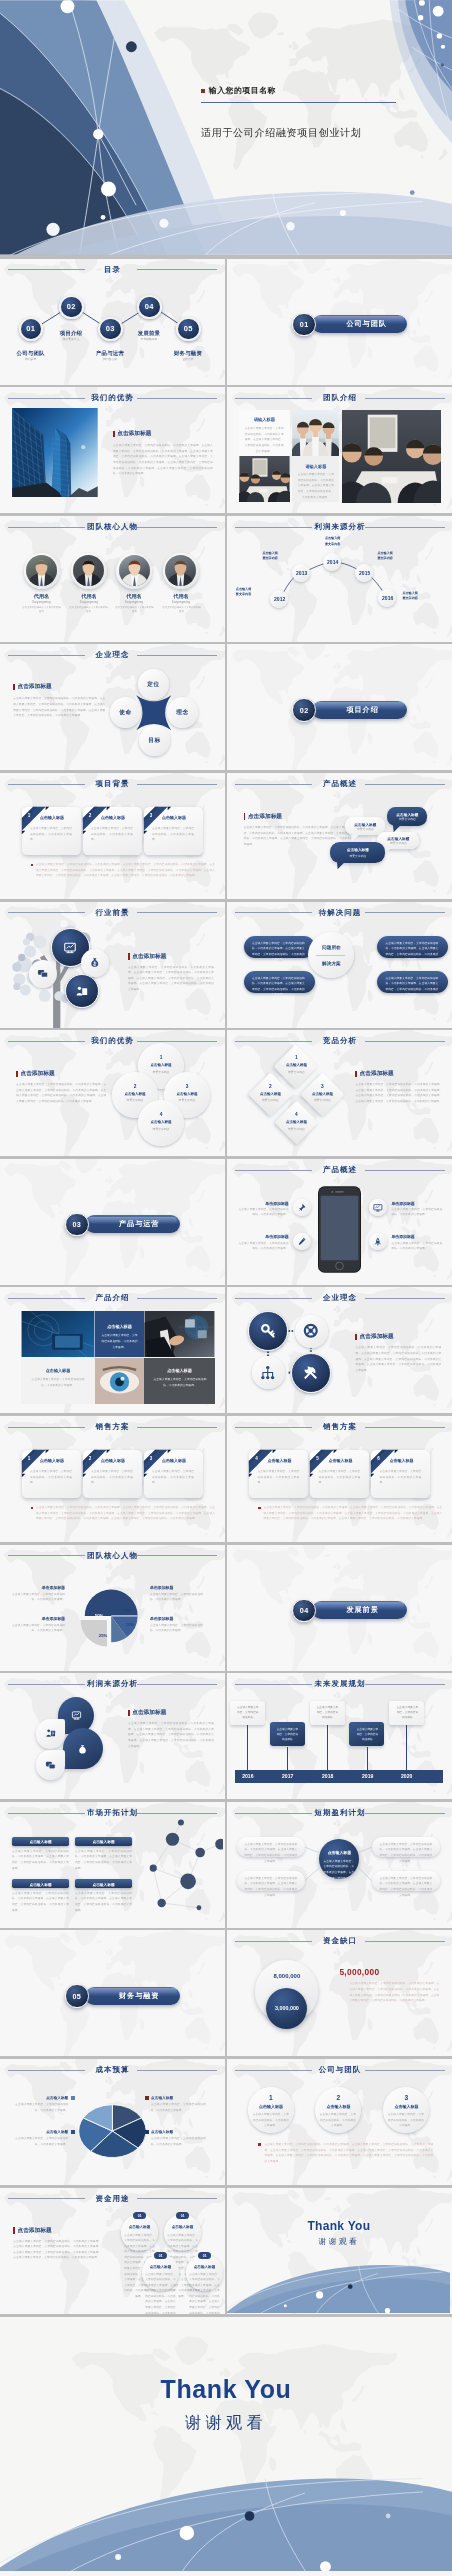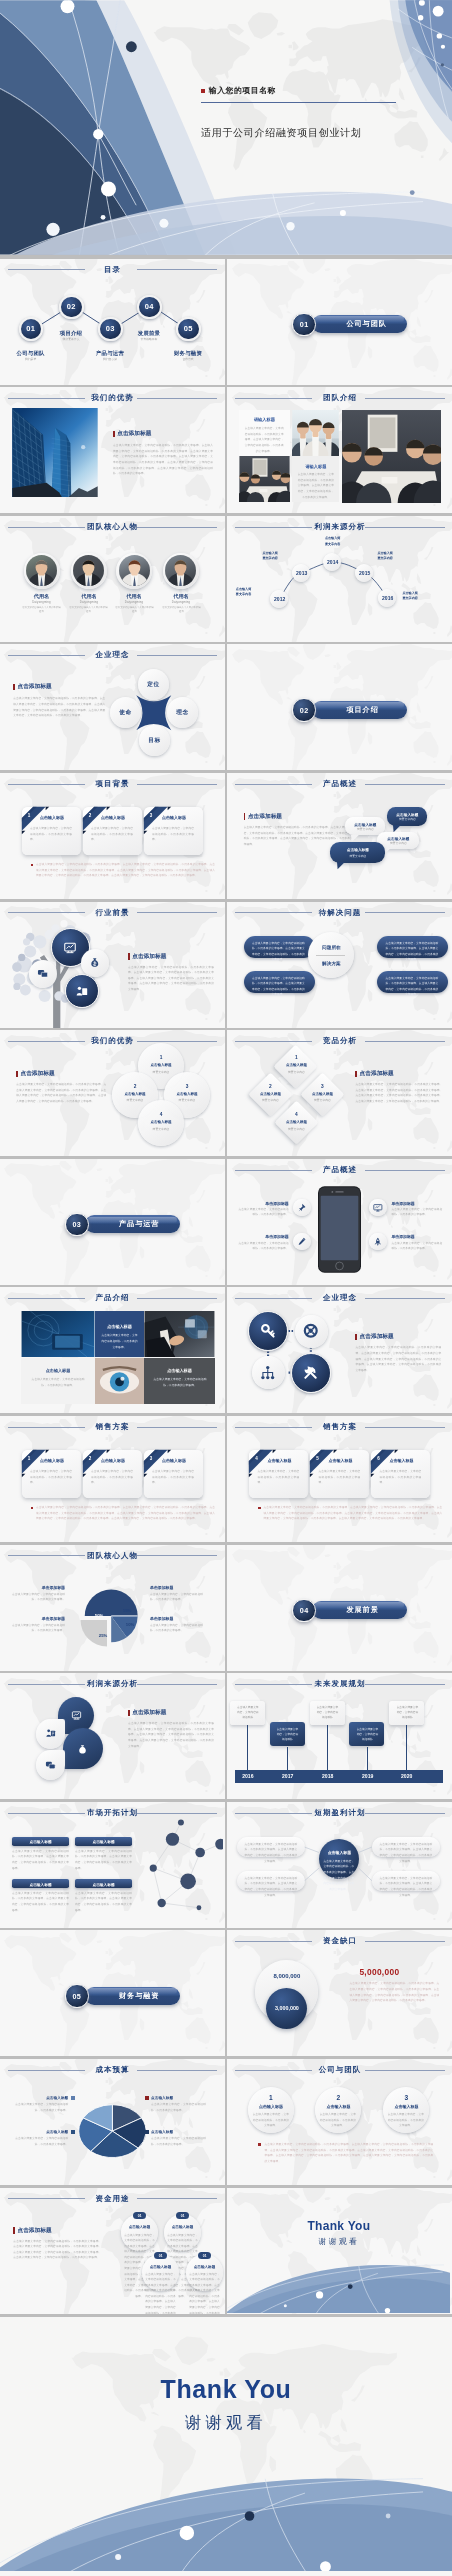--- a/index.html
+++ b/index.html
@@ -1221,21 +1221,21 @@
         <div class="cell">
           <div class="slide">
             <svg class="mapbg" style="left:-3.6px;top:-8.4px;opacity:1" width="232" height="144" viewBox="0 0 1000 520" preserveAspectRatio="none">
               <path d="M33.3 65L47.2 86.7L63.9 97.5L77.8 90.3L91.7 83.1L108.3 86.7L125 93.9L138.9 108.3L155.6 126.4L155.6 148.1L161.1 169.7L175 187.8L183.3 202.2L194.4 216.7L205.6 223.9L227.8 234.7L236.1 245.6L250 249.2L255.6 238.3L250 227.5L241.7 209.4L230.6 202.2L230.6 209.4L238.9 198.6L252.8 198.6L263.9 195L272.2 213.1L277.8 205.8L275 187.8L288.9 176.9L294.4 158.9L305.6 148.1L313.9 140.8L330.6 137.2L347.2 115.6L341.7 108.3L322.2 97.5L305.6 90.3L283.3 75.8L275 54.2L250 54.2L236.1 57.8L222.2 54.2L200 57.8L177.8 54.2L155.6 50.6L136.1 50.6L111.1 50.6L88.9 50.6L66.7 46.9L44.4 57.8L38.9 65ZM277.8 39.7L300 39.7L327.8 61.4L311.1 75.8L283.3 61.4L272.2 50.6ZM375 3.6L416.7 7.2L438.9 28.9L433.3 50.6L411.1 72.2L383.3 86.7L361.1 79.4L347.2 57.8L338.9 36.1L355.6 14.4ZM266.7 223.9L288.9 231.1L294.4 231.1L277.8 220.3ZM275 274.4L288.9 270.8L300 260L316.7 263.6L333.3 267.2L355.6 285.3L361.1 303.3L377.8 310.6L394.4 325L402.8 332.2L397.2 350.3L391.7 368.3L380.6 386.4L366.7 397.2L352.8 426.1L338.9 440.6L327.8 451.4L319.4 465.8L311.1 487.5L300 498.3L291.7 483.9L297.2 462.2L300 440.6L302.8 411.7L305.6 386.4L305.6 368.3L291.7 353.9L280.6 328.6L275 317.8L277.8 303.3L283.3 296.1L286.1 285.3ZM452.8 249.2L466.7 249.2L483.3 260L500 263.6L511.1 278.1L525 288.9L533.3 306.9L536.1 321.4L533.3 335.8L533.3 350.3L538.9 364.7L541.7 382.8L547.2 404.4L552.8 426.1L569.4 426.1L577.8 415.3L588.9 397.2L597.2 382.8L608.3 364.7L611.1 350.3L611.1 335.8L611.1 321.4L613.9 310.6L622.2 299.7L633.3 285.3L641.7 263.6L633.3 260L622.2 263.6L619.4 256.4L605.6 245.6L602.8 227.5L594.4 202.2L586.1 191.4L572.2 187.8L555.6 191.4L541.7 187.8L527.8 180.6L513.9 184.2L500 187.8L486.1 187.8L475 195L463.9 209.4L455.6 231.1ZM622.2 346.7L638.9 361.1L638.9 386.4L627.8 393.6L619.4 375.6L619.4 361.1ZM472.2 169.7L483.3 173.3L494.4 169.7L508.3 151.7L522.2 144.4L533.3 140.8L544.4 151.7L552.8 158.9L566.7 155.3L577.8 155.3L583.3 140.8L594.4 140.8L602.8 169.7L597.2 173.3L600 187.8L597.2 195L591.7 202.2L608.3 227.5L619.4 256.4L625 256.4L633.3 213.1L641.7 213.1L655.6 209.4L661.1 220.3L669.4 213.1L683.3 213.1L688.9 216.7L694.4 227.5L702.8 241.9L711.1 270.8L716.7 270.8L722.2 256.4L733.3 238.3L741.7 223.9L747.2 223.9L755.6 227.5L763.9 241.9L769.4 267.2L775 267.2L777.8 252.8L786.1 270.8L794.4 263.6L800 249.2L805.6 227.5L819.4 220.3L827.8 213.1L833.3 216.7L838.9 191.4L833.3 173.3L838.9 162.5L852.8 158.9L863.9 148.1L875 130L888.9 111.9L902.8 104.7L922.2 90.3L944.4 86.7L972.2 86.7L997.2 65L997.2 50.6L972.2 54.2L944.4 50.6L916.7 50.6L888.9 43.3L861.1 43.3L833.3 36.1L805.6 28.9L777.8 25.3L750 32.5L722.2 36.1L694.4 39.7L666.7 43.3L638.9 54.2L611.1 54.2L591.7 50.6L583.3 50.6L566.7 50.6L550 54.2L533.3 65L527.8 72.2L536.1 86.7L550 93.9L533.3 104.7L522.2 108.3L511.1 119.2L500 126.4L494.4 133.6L497.2 144.4L488.9 148.1L475 148.1L475 162.5ZM486.1 122.8L500 119.2L505.6 111.9L497.2 101.1L491.7 93.9L483.3 97.5L486.1 108.3ZM472.2 115.6L483.3 115.6L483.3 104.7L472.2 104.7ZM433.3 68.6L450 65L461.1 68.6L450 75.8L436.1 75.8ZM763.9 285.3L786.1 296.1L794.4 314.2L811.1 328.6L827.8 335.8L847.2 335.8L866.7 332.2L888.9 332.2L891.7 314.2L872.2 306.9L850 314.2L827.8 310.6L805.6 296.1L786.1 281.7L772.2 274.4ZM802.8 296.1L825 285.3L830.6 303.3L822.2 317.8L805.6 314.2L800 306.9ZM861.1 187.8L877.8 176.9L888.9 158.9L894.4 144.4L902.8 144.4L894.4 162.5L883.3 176.9L872.2 191.4ZM833.3 238.3L844.4 256.4L850 278.1L838.9 274.4L830.6 260ZM816.7 382.8L816.7 400.8L822.2 418.9L833.3 426.1L850 418.9L863.9 418.9L875 429.7L886.1 433.3L902.8 440.6L916.7 436.9L925 418.9L925 400.8L913.9 379.2L902.8 364.7L891.7 346.7L877.8 346.7L866.7 343.1L855.6 353.9L844.4 361.1L833.3 371.9L825 379.2ZM902.8 451.4L911.1 451.4L911.1 458.6L902.8 458.6ZM977.8 426.1L988.9 440.6L994.4 440.6L983.3 451.4L972.2 462.2L963.9 469.4L961.1 462.2L972.2 447.8ZM722.2 270.8L727.8 278.1L725 281.7L719.4 278.1Z" fill="#ededed"></path>
             </svg>
             <div class="stitle"><i class="l"></i><span>资金缺口</span><i class="r"></i></div>
             <div class="abs" style="left:28px;top:30px;width:63px;height:63px;border-radius:50%;background:linear-gradient(160deg,#fcfcfc,#e6e6e7);box-shadow:0 1.8px 4.2px rgba(120,128,142,.45)"></div>
             <div style="position:absolute;left:28px;top:43px;width:63px;text-align:center;font-size:6px;font-weight:700;color:#22427a">8,000,000</div>
             <div class="abs" style="left:39px;top:58px;width:41px;height:41px;border-radius:50%;background:radial-gradient(circle at 38% 28%,#3c5d93,#1e3356 78%);box-shadow:0 1.8px 4.2px rgba(100,110,130,.5)"></div>
             <div style="position:absolute;left:39px;top:75px;width:41px;text-align:center;font-size:5.4px;font-weight:700;color:#fff">3,000,000</div>
-            <div style="position:absolute;left:132px;top:37px;font-size:8.4px;font-weight:700;color:#a82020;letter-spacing:0.3px">5,000,000</div>
+            <div style="position:absolute;left:112px;top:37px;font-size:8.4px;font-weight:700;color:#a82020;letter-spacing:0.3px">5,000,000</div>
             <div class="para pr" style="left:122px;top:51px;width:90px">点击输入简要文字内容，文字内容需概括精炼，不用多余的文字修饰。点击输入简要文字内容，文字内容需概括精炼，不用多余的文字修饰。点击输入简要文字内容，文字内容需概括精炼，不用多余的文字修饰。点击输入简要文字内容，文字内容需概括精炼，不用多余的文字修饰。</div>
           </div>
         </div>
       </div>
 <div class="row">
         <div class="cell">
           <div class="slide">
             <svg class="mapbg" style="left:-3.6px;top:-8.4px;opacity:1" width="232" height="144" viewBox="0 0 1000 520" preserveAspectRatio="none">
               <path d="M33.3 65L47.2 86.7L63.9 97.5L77.8 90.3L91.7 83.1L108.3 86.7L125 93.9L138.9 108.3L155.6 126.4L155.6 148.1L161.1 169.7L175 187.8L183.3 202.2L194.4 216.7L205.6 223.9L227.8 234.7L236.1 245.6L250 249.2L255.6 238.3L250 227.5L241.7 209.4L230.6 202.2L230.6 209.4L238.9 198.6L252.8 198.6L263.9 195L272.2 213.1L277.8 205.8L275 187.8L288.9 176.9L294.4 158.9L305.6 148.1L313.9 140.8L330.6 137.2L347.2 115.6L341.7 108.3L322.2 97.5L305.6 90.3L283.3 75.8L275 54.2L250 54.2L236.1 57.8L222.2 54.2L200 57.8L177.8 54.2L155.6 50.6L136.1 50.6L111.1 50.6L88.9 50.6L66.7 46.9L44.4 57.8L38.9 65ZM277.8 39.7L300 39.7L327.8 61.4L311.1 75.8L283.3 61.4L272.2 50.6ZM375 3.6L416.7 7.2L438.9 28.9L433.3 50.6L411.1 72.2L383.3 86.7L361.1 79.4L347.2 57.8L338.9 36.1L355.6 14.4ZM266.7 223.9L288.9 231.1L294.4 231.1L277.8 220.3ZM275 274.4L288.9 270.8L300 260L316.7 263.6L333.3 267.2L355.6 285.3L361.1 303.3L377.8 310.6L394.4 325L402.8 332.2L397.2 350.3L391.7 368.3L380.6 386.4L366.7 397.2L352.8 426.1L338.9 440.6L327.8 451.4L319.4 465.8L311.1 487.5L300 498.3L291.7 483.9L297.2 462.2L300 440.6L302.8 411.7L305.6 386.4L305.6 368.3L291.7 353.9L280.6 328.6L275 317.8L277.8 303.3L283.3 296.1L286.1 285.3ZM452.8 249.2L466.7 249.2L483.3 260L500 263.6L511.1 278.1L525 288.9L533.3 306.9L536.1 321.4L533.3 335.8L533.3 350.3L538.9 364.7L541.7 382.8L547.2 404.4L552.8 426.1L569.4 426.1L577.8 415.3L588.9 397.2L597.2 382.8L608.3 364.7L611.1 350.3L611.1 335.8L611.1 321.4L613.9 310.6L622.2 299.7L633.3 285.3L641.7 263.6L633.3 260L622.2 263.6L619.4 256.4L605.6 245.6L602.8 227.5L594.4 202.2L586.1 191.4L572.2 187.8L555.6 191.4L541.7 187.8L527.8 180.6L513.9 184.2L500 187.8L486.1 187.8L475 195L463.9 209.4L455.6 231.1ZM622.2 346.7L638.9 361.1L638.9 386.4L627.8 393.6L619.4 375.6L619.4 361.1ZM472.2 169.7L483.3 173.3L494.4 169.7L508.3 151.7L522.2 144.4L533.3 140.8L544.4 151.7L552.8 158.9L566.7 155.3L577.8 155.3L583.3 140.8L594.4 140.8L602.8 169.7L597.2 173.3L600 187.8L597.2 195L591.7 202.2L608.3 227.5L619.4 256.4L625 256.4L633.3 213.1L641.7 213.1L655.6 209.4L661.1 220.3L669.4 213.1L683.3 213.1L688.9 216.7L694.4 227.5L702.8 241.9L711.1 270.8L716.7 270.8L722.2 256.4L733.3 238.3L741.7 223.9L747.2 223.9L755.6 227.5L763.9 241.9L769.4 267.2L775 267.2L777.8 252.8L786.1 270.8L794.4 263.6L800 249.2L805.6 227.5L819.4 220.3L827.8 213.1L833.3 216.7L838.9 191.4L833.3 173.3L838.9 162.5L852.8 158.9L863.9 148.1L875 130L888.9 111.9L902.8 104.7L922.2 90.3L944.4 86.7L972.2 86.7L997.2 65L997.2 50.6L972.2 54.2L944.4 50.6L916.7 50.6L888.9 43.3L861.1 43.3L833.3 36.1L805.6 28.9L777.8 25.3L750 32.5L722.2 36.1L694.4 39.7L666.7 43.3L638.9 54.2L611.1 54.2L591.7 50.6L583.3 50.6L566.7 50.6L550 54.2L533.3 65L527.8 72.2L536.1 86.7L550 93.9L533.3 104.7L522.2 108.3L511.1 119.2L500 126.4L494.4 133.6L497.2 144.4L488.9 148.1L475 148.1L475 162.5ZM486.1 122.8L500 119.2L505.6 111.9L497.2 101.1L491.7 93.9L483.3 97.5L486.1 108.3ZM472.2 115.6L483.3 115.6L483.3 104.7L472.2 104.7ZM433.3 68.6L450 65L461.1 68.6L450 75.8L436.1 75.8ZM763.9 285.3L786.1 296.1L794.4 314.2L811.1 328.6L827.8 335.8L847.2 335.8L866.7 332.2L888.9 332.2L891.7 314.2L872.2 306.9L850 314.2L827.8 310.6L805.6 296.1L786.1 281.7L772.2 274.4ZM802.8 296.1L825 285.3L830.6 303.3L822.2 317.8L805.6 314.2L800 306.9ZM861.1 187.8L877.8 176.9L888.9 158.9L894.4 144.4L902.8 144.4L894.4 162.5L883.3 176.9L872.2 191.4ZM833.3 238.3L844.4 256.4L850 278.1L838.9 274.4L830.6 260ZM816.7 382.8L816.7 400.8L822.2 418.9L833.3 426.1L850 418.9L863.9 418.9L875 429.7L886.1 433.3L902.8 440.6L916.7 436.9L925 418.9L925 400.8L913.9 379.2L902.8 364.7L891.7 346.7L877.8 346.7L866.7 343.1L855.6 353.9L844.4 361.1L833.3 371.9L825 379.2ZM902.8 451.4L911.1 451.4L911.1 458.6L902.8 458.6ZM977.8 426.1L988.9 440.6L994.4 440.6L983.3 451.4L972.2 462.2L963.9 469.4L961.1 462.2L972.2 447.8ZM722.2 270.8L727.8 278.1L725 281.7L719.4 278.1Z" fill="#ededed"></path>
             </svg>

